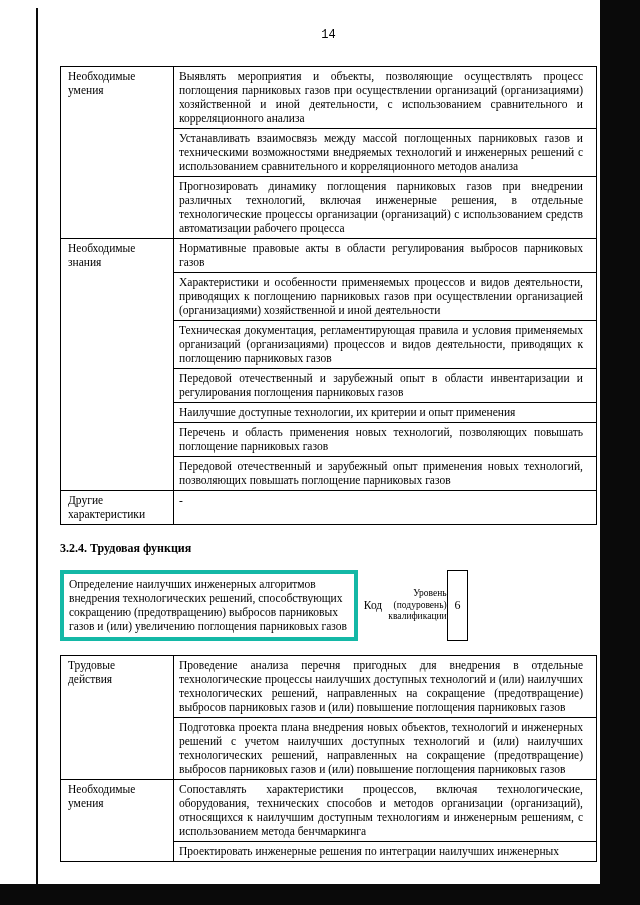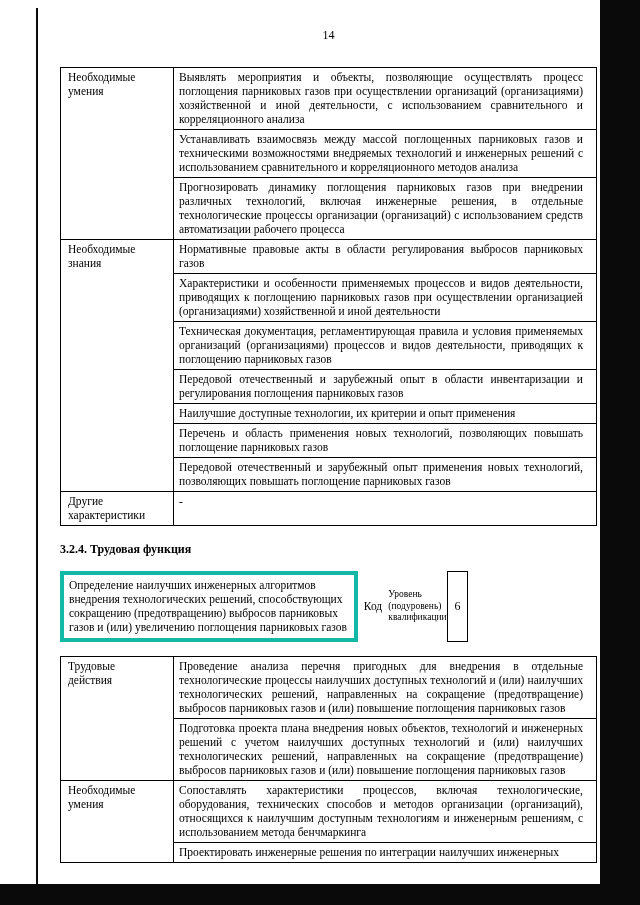--- a/index.html
+++ b/index.html
@@ -22,21 +22,21 @@
     background: #0a0a0a;
   }
   .scan-bottom-bar {
     position: absolute; left: 0; top: 884px; width: 640px; height: 21px;
     background: #0a0a0a; z-index: 5;
   }
   .content {
     position: absolute; left: 60px; top: 0; width: 537px; padding-top: 28px;
   }
   .page-number {
-    text-align: center; font-size: 12px; margin-bottom: 24px;
+    text-align: center; font-size: 12px; margin-bottom: 24px; font-family: Liberation Mono, monospace;
   }
   table.doc {
     border-collapse: collapse; width: 100%;
     font-size: 11.5px; line-height: 1.22;
     table-layout: fixed;
   }
   table.doc td {
     border: 1px solid #000;
     padding: 2px 13px 3px 5px;
     vertical-align: top;
@@ -65,21 +65,21 @@
   }
   .func-code-label {
     width: 30px; display: flex; align-items: center; justify-content: center;
   }
   .func-code {
     border: 1px solid #000; width: 46px; display: flex;
     align-items: center; justify-content: center; font-size: 12px;
   }
   .func-level-label {
     width: 57px; display: flex; align-items: center; justify-content: center;
-    text-align: left; font-size: 9.5px; line-height: 1.2; padding: 0 1px;
+    text-align: right; font-size: 9.5px; line-height: 1.2; padding: 0 1px;
   }
   .func-level {
     border: 1px solid #000; width: 19px; display: flex;
     align-items: center; justify-content: center; font-size: 12px;
   }
 </style>
 </head>
 <body>
 
 <div class="page">

